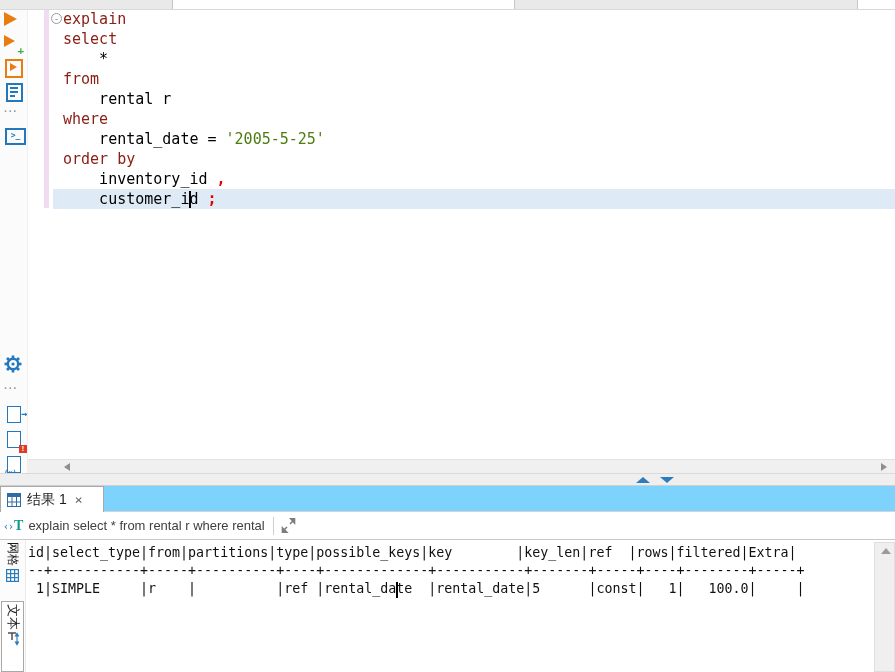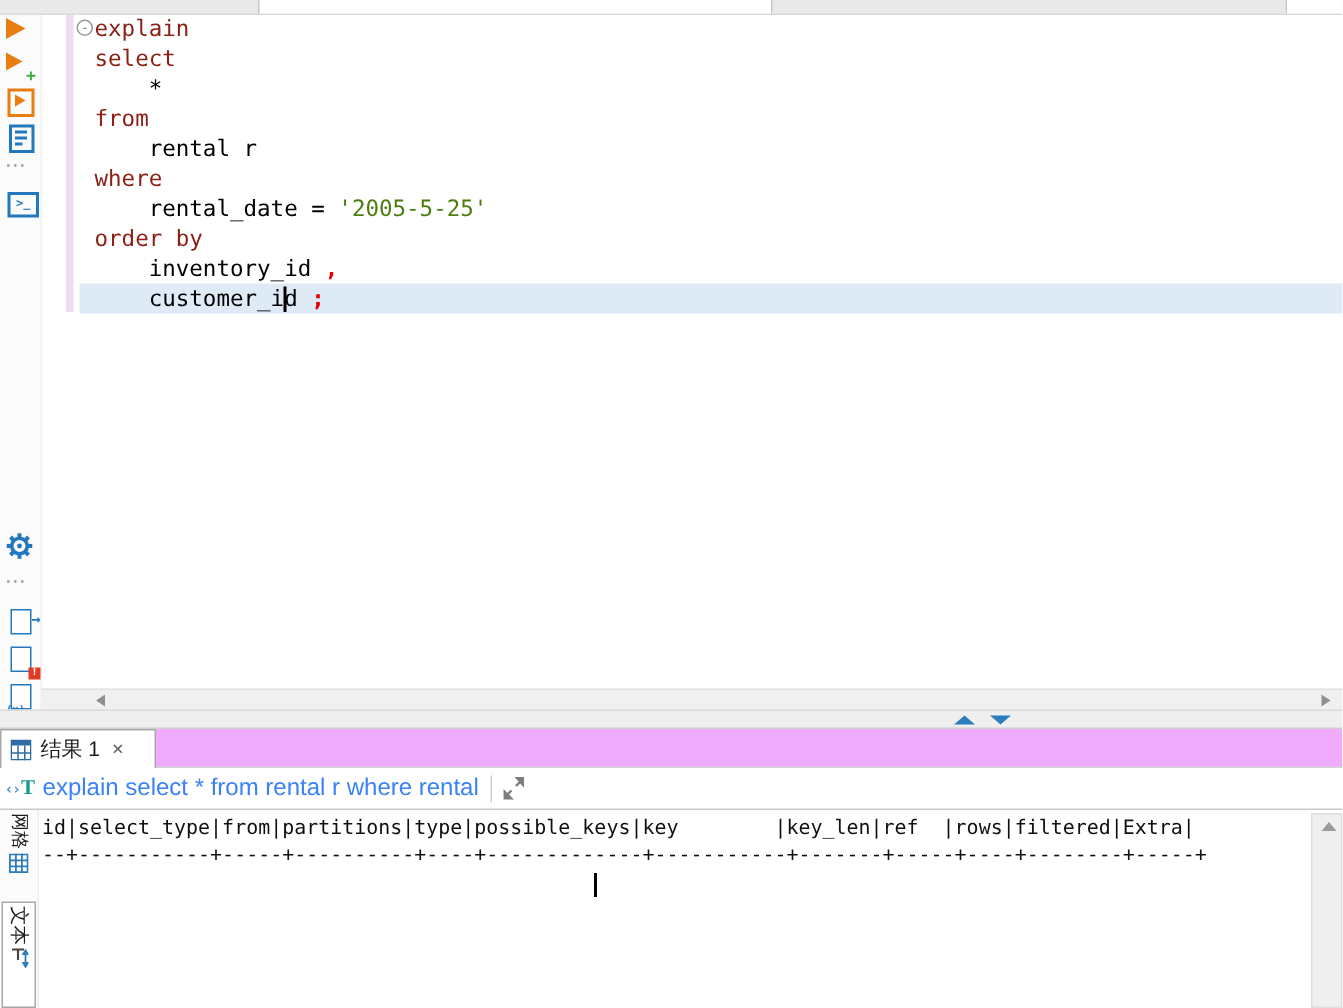--- a/index.html
+++ b/index.html
@@ -47,33 +47,33 @@
   .tri{width:0;height:0;position:absolute}
   .tri-left{left:36px;top:3px;border-right:6px solid #8f8f8f;border-top:4px solid transparent;border-bottom:4px solid transparent}
   .tri-right{left:853px;top:3px;border-left:6px solid #8f8f8f;border-top:4px solid transparent;border-bottom:4px solid transparent}
 
   
   .splitter{position:absolute;left:0;top:473px;width:895px;height:13px;background:#efefef;border-top:1px solid #dadada;border-bottom:1px solid #cfcfcf;box-sizing:border-box}
   .tri-up{left:636px;top:3px;border-bottom:6px solid #2d7dbd;border-left:7px solid transparent;border-right:7px solid transparent;cursor:pointer}
   .tri-down{left:660px;top:3px;border-top:6px solid #2d7dbd;border-left:7px solid transparent;border-right:7px solid transparent;cursor:pointer}
 
   
-  .tabbar{position:absolute;left:0;top:486px;width:895px;height:26px;background:#f0abfc;border-bottom:1px solid #d4d4d4;box-sizing:border-box}
+  .tabbar{position:absolute;left:0;top:486px;width:895px;height:26px;background:#7dd3fc;border-bottom:1px solid #d4d4d4;box-sizing:border-box}
   .rtab{position:absolute;left:0;top:0;width:104px;height:26px;background:#fff;border:1px solid #a8a8a8;border-bottom:none;
         box-sizing:border-box;display:flex;align-items:center;padding:0 6px;cursor:pointer}
   .rtab-label{font-size:14px;color:#1c1c1c;margin-left:6px;white-space:nowrap}
   .rtab-close{margin-left:8px;color:#5f5f5f;font:13px/13px "DejaVu Sans Mono",monospace;cursor:pointer}
 
   
   .filterbar{position:absolute;left:0;top:512px;width:895px;height:28px;background:#fff;border-bottom:1px solid #c9c9c9;
              box-sizing:border-box;display:flex;align-items:center;white-space:nowrap}
   .ficon{margin-left:3px;display:flex;align-items:baseline;cursor:pointer}
   .ficon .ar{color:#4a90c4;font:bold 10px/10px "DejaVu Sans Mono",monospace;letter-spacing:-1px}
   .ficon .tt{color:#0f9b8e;font:bold 14px/14px "Liberation Serif",serif;margin-left:1px}
-  .fsql{color:#3b82f6;font-size:16px;margin-left:5px}
+  .fsql{color:#404040;font-size:13px;margin-left:5px}
   .fsep{width:1px;height:18px;background:#cfcfcf;margin:0 5px 0 8px}
   .fexpand{margin:0 2px;cursor:pointer}
   .fplaceholder{color:#8f8f8f;font-style:italic;font-size:14.5px;margin-left:7px;cursor:text}
 
   
   .results{position:absolute;left:0;top:540px;width:895px;height:132px;background:#fff}
   .sidetabs{position:absolute;left:0;top:0;width:26px;height:132px;background:#fcfcfc;border-right:1px solid #ebebeb;box-sizing:border-box}
   .vtab{position:absolute;left:1px;width:23px;display:flex;flex-direction:column;align-items:center;cursor:pointer}
   .vtab1{top:2px;height:56px}
   .vtab2{top:61px;height:71px;border:1px solid #a8a8a8;background:#fff;box-sizing:border-box}
@@ -228,18 +228,18 @@
             <line x1="5" y1="1" x2="5" y2="8"></line>
         </g>
         <g stroke="#2d7dbd" stroke-width="1.2" fill="#2d7dbd">
           <line x1="10" y1="3" x2="10" y2="11"></line>
           <polygon points="8.5,4 11.5,4 10,1.5"></polygon>
           <polygon points="8.5,10 11.5,10 10,12.5"></polygon>
         </g>
       </svg>
     </div>
   </div>
-  <div class="rtext"><div class="tline">id|select_type|from|partitions|type|possible_keys|key        |key_len|ref  |rows|filtered|Extra|</div><div class="tline">--+-----------+-----+----------+----+-------------+-----------+-------+-----+----+--------+-----+</div></div>
+  <div class="rtext"><div class="tline">id|select_type|from|partitions|type|possible_keys|key        |key_len|ref  |rows|filtered|Extra|</div><div class="tline">--+-----------+-----+----------+----+-------------+-----------+-------+-----+----+--------+-----+</div><div class="tline"> 1|SIMPLE     |r    |          |ref |rental_date  |rental_date|5      |const|   1|   100.0|     |</div></div>
   <div class="rcaret"></div>
   <div class="vscroll">
     <div class="tri tri-up-sm"></div>
   </div>
 </div>
 
 </body></html>

